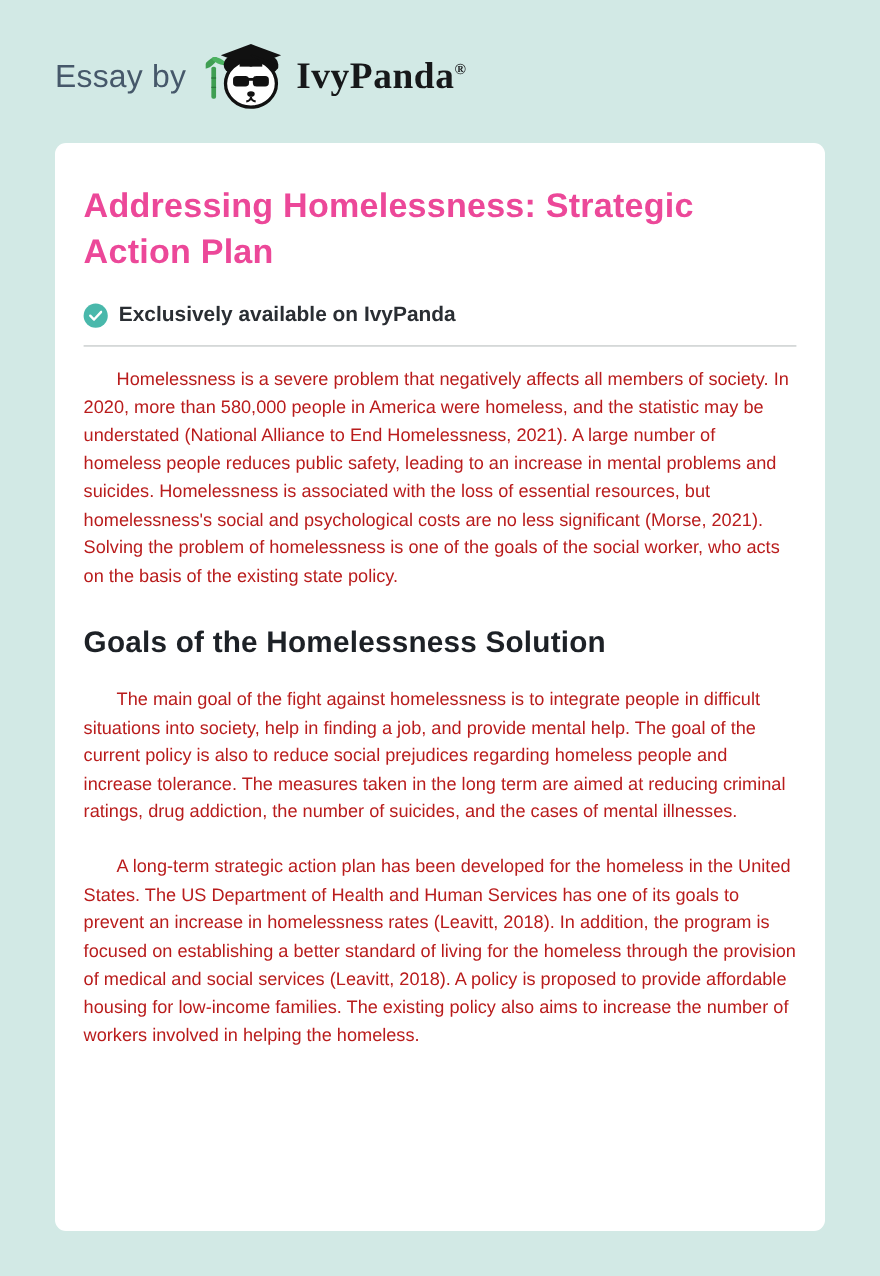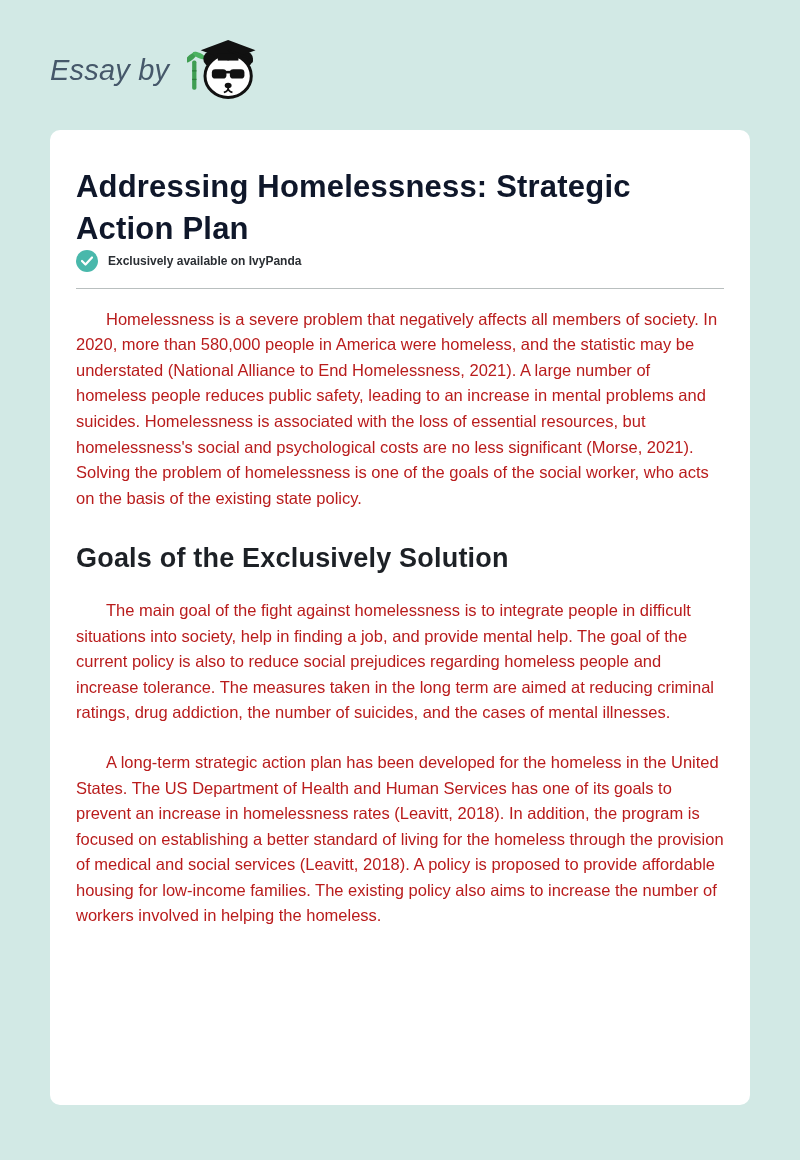--- a/index.html
+++ b/index.html
@@ -15,21 +15,20 @@
     width: 800px;
     min-height: 1160px;
     background: #d2e9e5;
   }
 
   
   .header {
     display: flex;
     align-items: center;
     padding: 38px 50px 28px 50px;
-    font-style: italic;
   }
   .essay-by {
     font-size: 29px;
     color: #46586a;
     letter-spacing: 0.2px;
     margin-right: 18px;
   }
   .logo {
     display: flex;
     align-items: center;
@@ -56,42 +55,43 @@
     margin: 0 auto;
     background: #ffffff;
     border-radius: 10px;
     padding: 36px 26px 140px 26px;
     min-height: 975px;
   }
   .article-title {
     font-size: 31px;
     line-height: 1.35;
     font-weight: bold;
-    color: #0f172a;
+    color: #ec4899;
+    margin-bottom: 26px;
     letter-spacing: 0.2px;
   }
   .badge-row {
     display: flex;
     align-items: center;
     margin-bottom: 16px;
   }
   .check-circle {
     width: 22px;
     height: 22px;
     border-radius: 50%;
     background: #49b8ab;
     display: inline-flex;
     align-items: center;
     justify-content: center;
     margin-right: 10px;
     flex: 0 0 auto;
   }
   .check-circle svg { display: block; }
   .badge-text {
-    font-size: 12px;
+    font-size: 19px;
     font-weight: bold;
     color: #2a2e33;
   }
   .divider {
     border: none;
     border-top: 1px solid #b9bfbf;
     margin: 0 0 18px 0;
   }
 
   
@@ -138,41 +138,42 @@
 
           <ellipse cx="48" cy="55" rx="4" ry="3" fill="#111111"></ellipse>
           <path d="M48 58 Q48 62 43 63 M48 58 Q48 62 53 63" stroke="#111111" stroke-width="2" fill="none"></path>
 
           <polygon points="48,2 80,14 48,26 16,14" fill="#111111"></polygon>
           <rect x="36" y="18" width="24" height="8" fill="#111111"></rect>
           <line x1="48" y1="14" x2="74" y2="24" stroke="#111111" stroke-width="2.5"></line>
           <circle cx="74" cy="26" r="3" fill="#111111"></circle>
         </svg>
       </span>
+      <span class="brand-name"><span>IvyPanda</span><span class="registered">®</span></span>
     </div>
   </div>
 
   <div class="card">
 
     <h1 class="article-title">Addressing Homelessness: Strategic Action Plan</h1>
 
     <div class="badge-row">
       <span class="check-circle">
         <svg width="12" height="10" viewBox="0 0 12 10">
           <path d="M1 5 L4.5 8.5 L11 1.5" stroke="#ffffff" stroke-width="2.2" fill="none" stroke-linecap="round" stroke-linejoin="round"></path>
         </svg>
       </span>
       <span class="badge-text">Exclusively available on IvyPanda</span>
     </div>
 
     <hr class="divider">
 
     <p class="para">Homelessness is a severe problem that negatively affects all members of society. In 2020, more than 580,000 people in America were homeless, and the statistic may be understated (National Alliance to End Homelessness, 2021). A large number of homeless people reduces public safety, leading to an increase in mental problems and suicides. Homelessness is associated with the loss of essential resources, but homelessness's social and psychological costs are no less significant (Morse, 2021). Solving the problem of homelessness is one of the goals of the social worker, who acts on the basis of the existing state policy.</p>
 
-    <h2 class="section-heading">Goals of the Exclusively Solution</h2>
+    <h2 class="section-heading">Goals of the Homelessness Solution</h2>
 
     <p class="para">The main goal of the fight against homelessness is to integrate people in difficult situations into society, help in finding a job, and provide mental help. The goal of the current policy is also to reduce social prejudices regarding homeless people and increase tolerance. The measures taken in the long term are aimed at reducing criminal ratings, drug addiction, the number of suicides, and the cases of mental illnesses.</p>
 
 
     <p class="para">A long-term strategic action plan has been developed for the homeless in the United States. The US Department of Health and Human Services has one of its goals to prevent an increase in homelessness rates (Leavitt, 2018). In addition, the program is focused on establishing a better standard of living for the homeless through the provision of medical and social services (Leavitt, 2018). A policy is proposed to provide affordable housing for low-income families. The existing policy also aims to increase the number of workers involved in helping the homeless.</p>
 
   </div>
 </div>
 
 </body></html>

